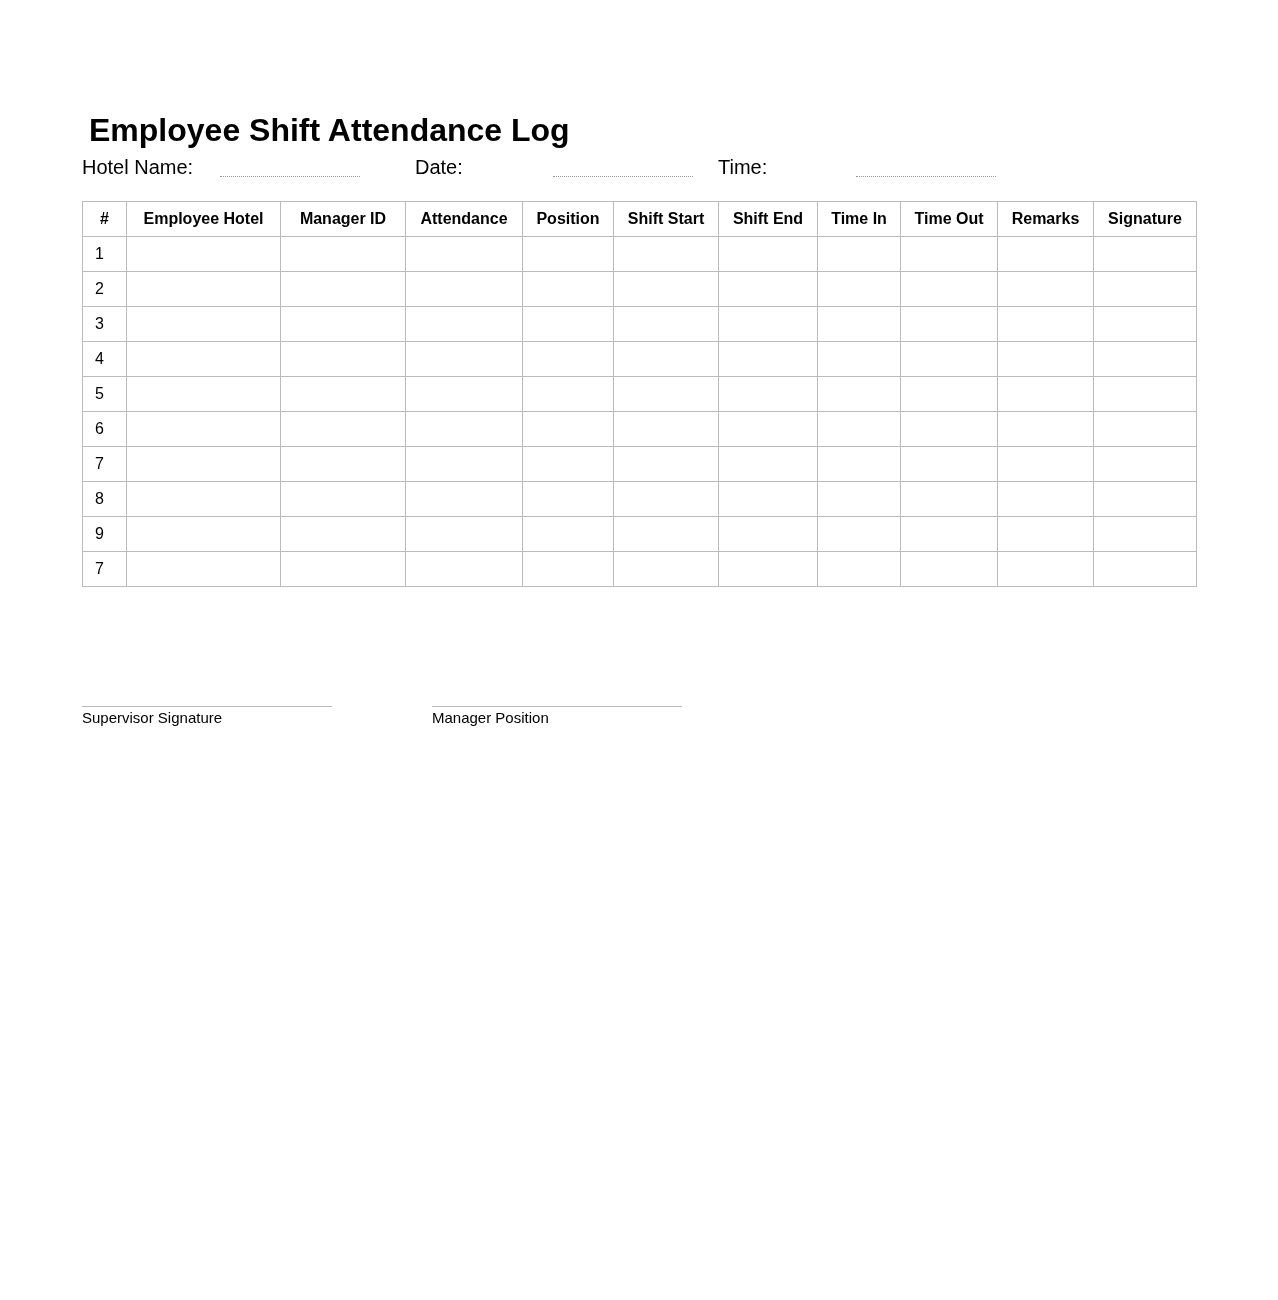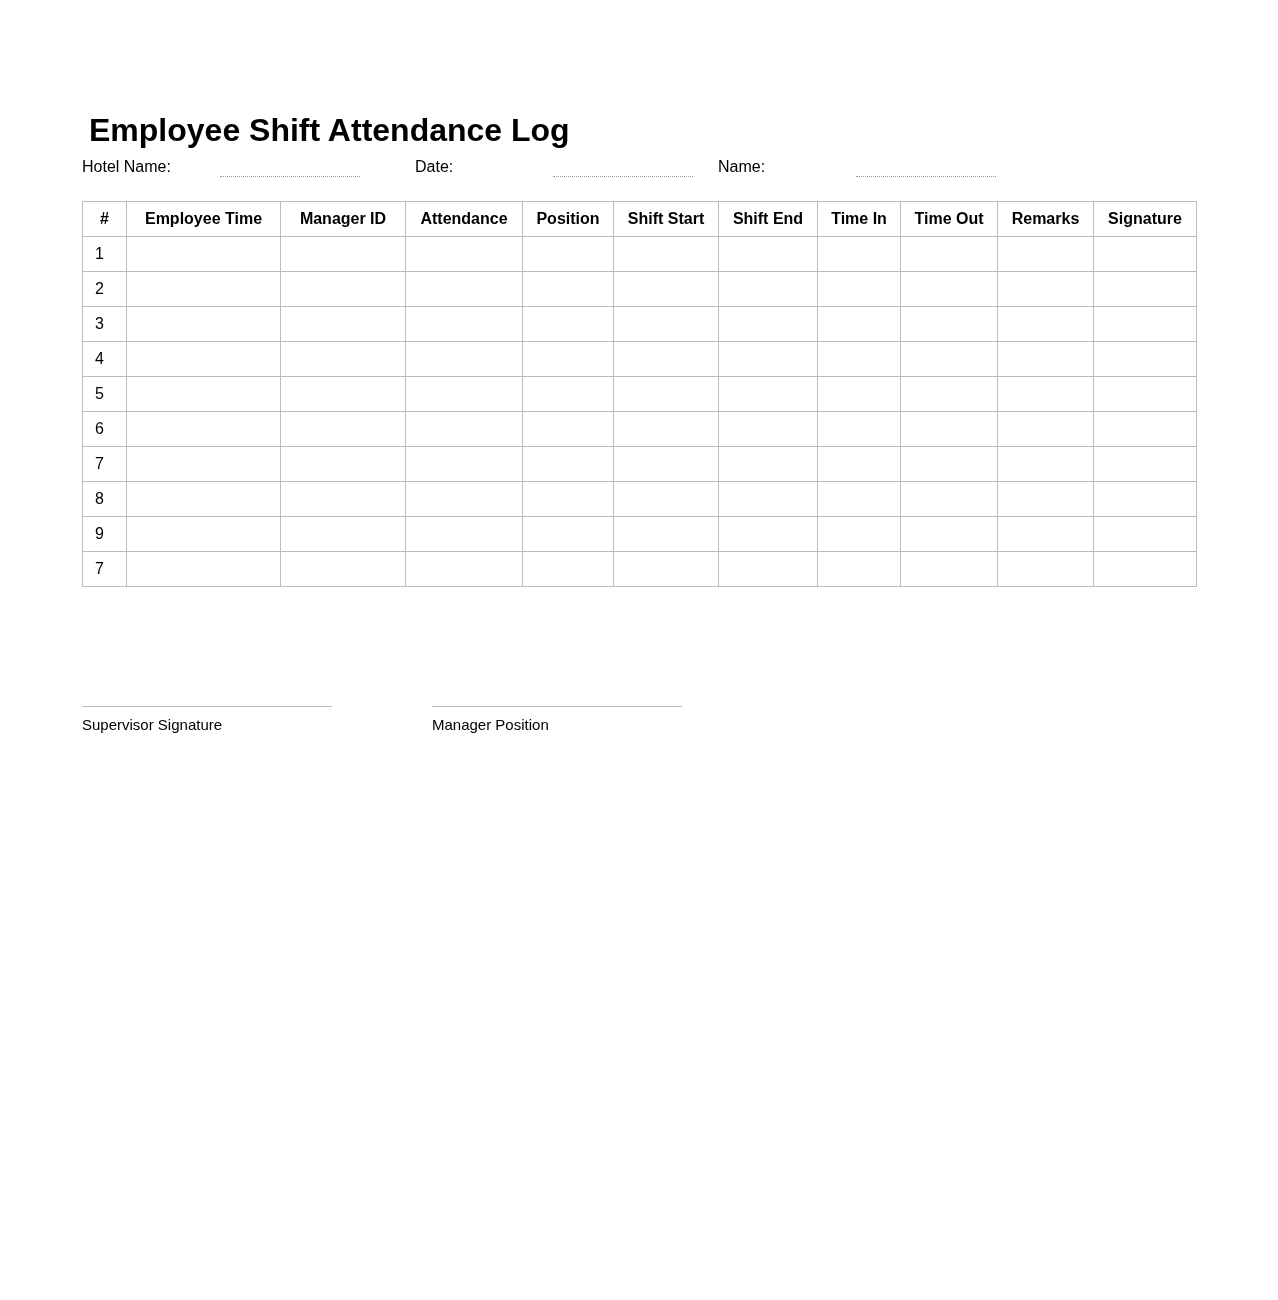--- a/index.html
+++ b/index.html
@@ -7,54 +7,54 @@
       width: 1278px; height: 1300px; position: relative;
       font-family: "Liberation Sans", sans-serif; color: #000;
     }
     .page { position: absolute; left: 82px; top: 0; width: 1114px; }
     h1 {
       position: absolute; top: 103px; left: 0; margin: 7px;
       font-size: 32px; font-weight: bold; line-height: 40px; white-space: nowrap;
     }
     .meta { position: absolute; top: 157px; left: 0; width: 1114px; height: 24px; }
     .meta-field { position: absolute; top: 0; height: 24px; }
-    .meta-label { position: absolute; left: 0; top: 0; font-size: 16px; line-height: 20px; white-space: nowrap; }
+    .meta-label { position: absolute; left: 0; top: 0; font-size: 20px; line-height: 20px; white-space: nowrap; }
     .meta-line { position: absolute; top: 19px; width: 140px; border-bottom: 1px dotted #999; height: 0; }
     table {
       position: absolute; top: 201px; left: 0;
       border-collapse: collapse; width: 1114px; table-layout: fixed;
     }
     th, td {
       border: 1px solid #bbbbbb; height: 34px; padding: 0 12px;
       font-size: 16px; text-align: left; white-space: nowrap;
     }
     th { font-weight: bold; text-align: center; }
     td.num { text-align: left; }
     .sigs { position: absolute; top: 706px; left: 0; width: 700px; }
     .sig { position: absolute; top: 0; width: 250px; }
     .sig-line { border-top: 1px solid #bbbbbb; height: 0; width: 250px; }
-    .sig-label { margin-top: 9px; font-size: 15px; line-height: 18px; white-space: nowrap; }
+    .sig-label { margin-top: 2px; font-size: 15px; line-height: 18px; white-space: nowrap; }
   </style>
 </head>
 <body>
 
 <div class="page">
   <h1>Employee Shift Attendance Log</h1>
 
   <div class="meta">
     <div class="meta-field" style="left:0; width:300px;">
       <span class="meta-label">Hotel Name:</span>
       <span class="meta-line" style="left:138px;"></span>
     </div>
     <div class="meta-field" style="left:333px; width:300px;">
       <span class="meta-label">Date:</span>
       <span class="meta-line" style="left:138px;"></span>
     </div>
     <div class="meta-field" style="left:636px; width:300px;">
-      <span class="meta-label">Name:</span>
+      <span class="meta-label">Time:</span>
       <span class="meta-line" style="left:138px;"></span>
     </div>
   </div>
 
   <table>
     <colgroup>
       <col style="width:44px">
         <col style="width:154px">
         <col style="width:125px">
         <col style="width:117px">
@@ -62,21 +62,21 @@
         <col style="width:105px">
         <col style="width:99px">
         <col style="width:83px">
       <col style="width:97px">
         <col style="width:96px">
         <col style="width:103px">
     </colgroup>
     <thead>
       <tr>
         <th>#</th>
-        <th>Employee Time</th>
+        <th>Employee Hotel</th>
         <th>Manager ID</th>
         <th>Attendance</th>
         <th>Position</th>
         <th>Shift Start</th>
         <th>Shift End</th>
         <th>Time In</th>
         <th>Time Out</th>
         <th>Remarks</th>
         <th>Signature</th>
       </tr>

